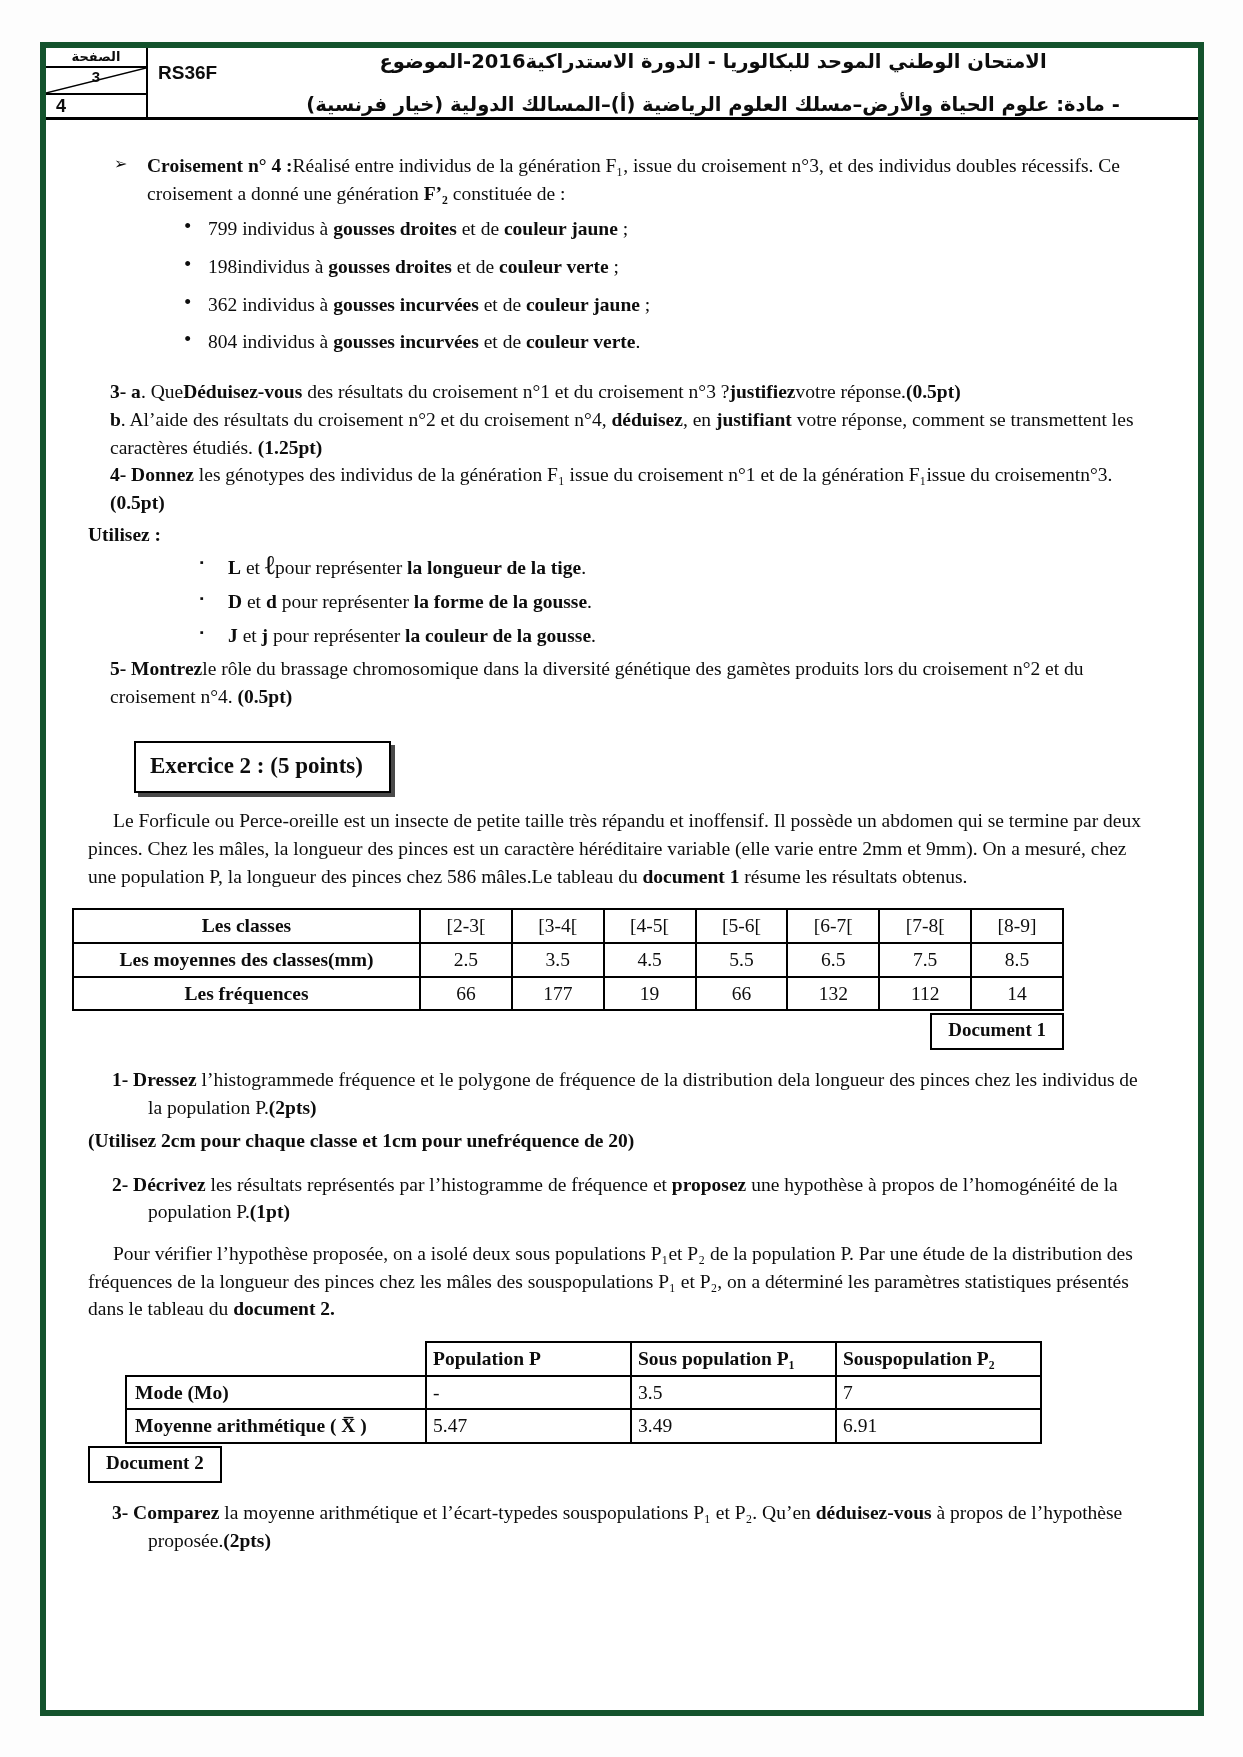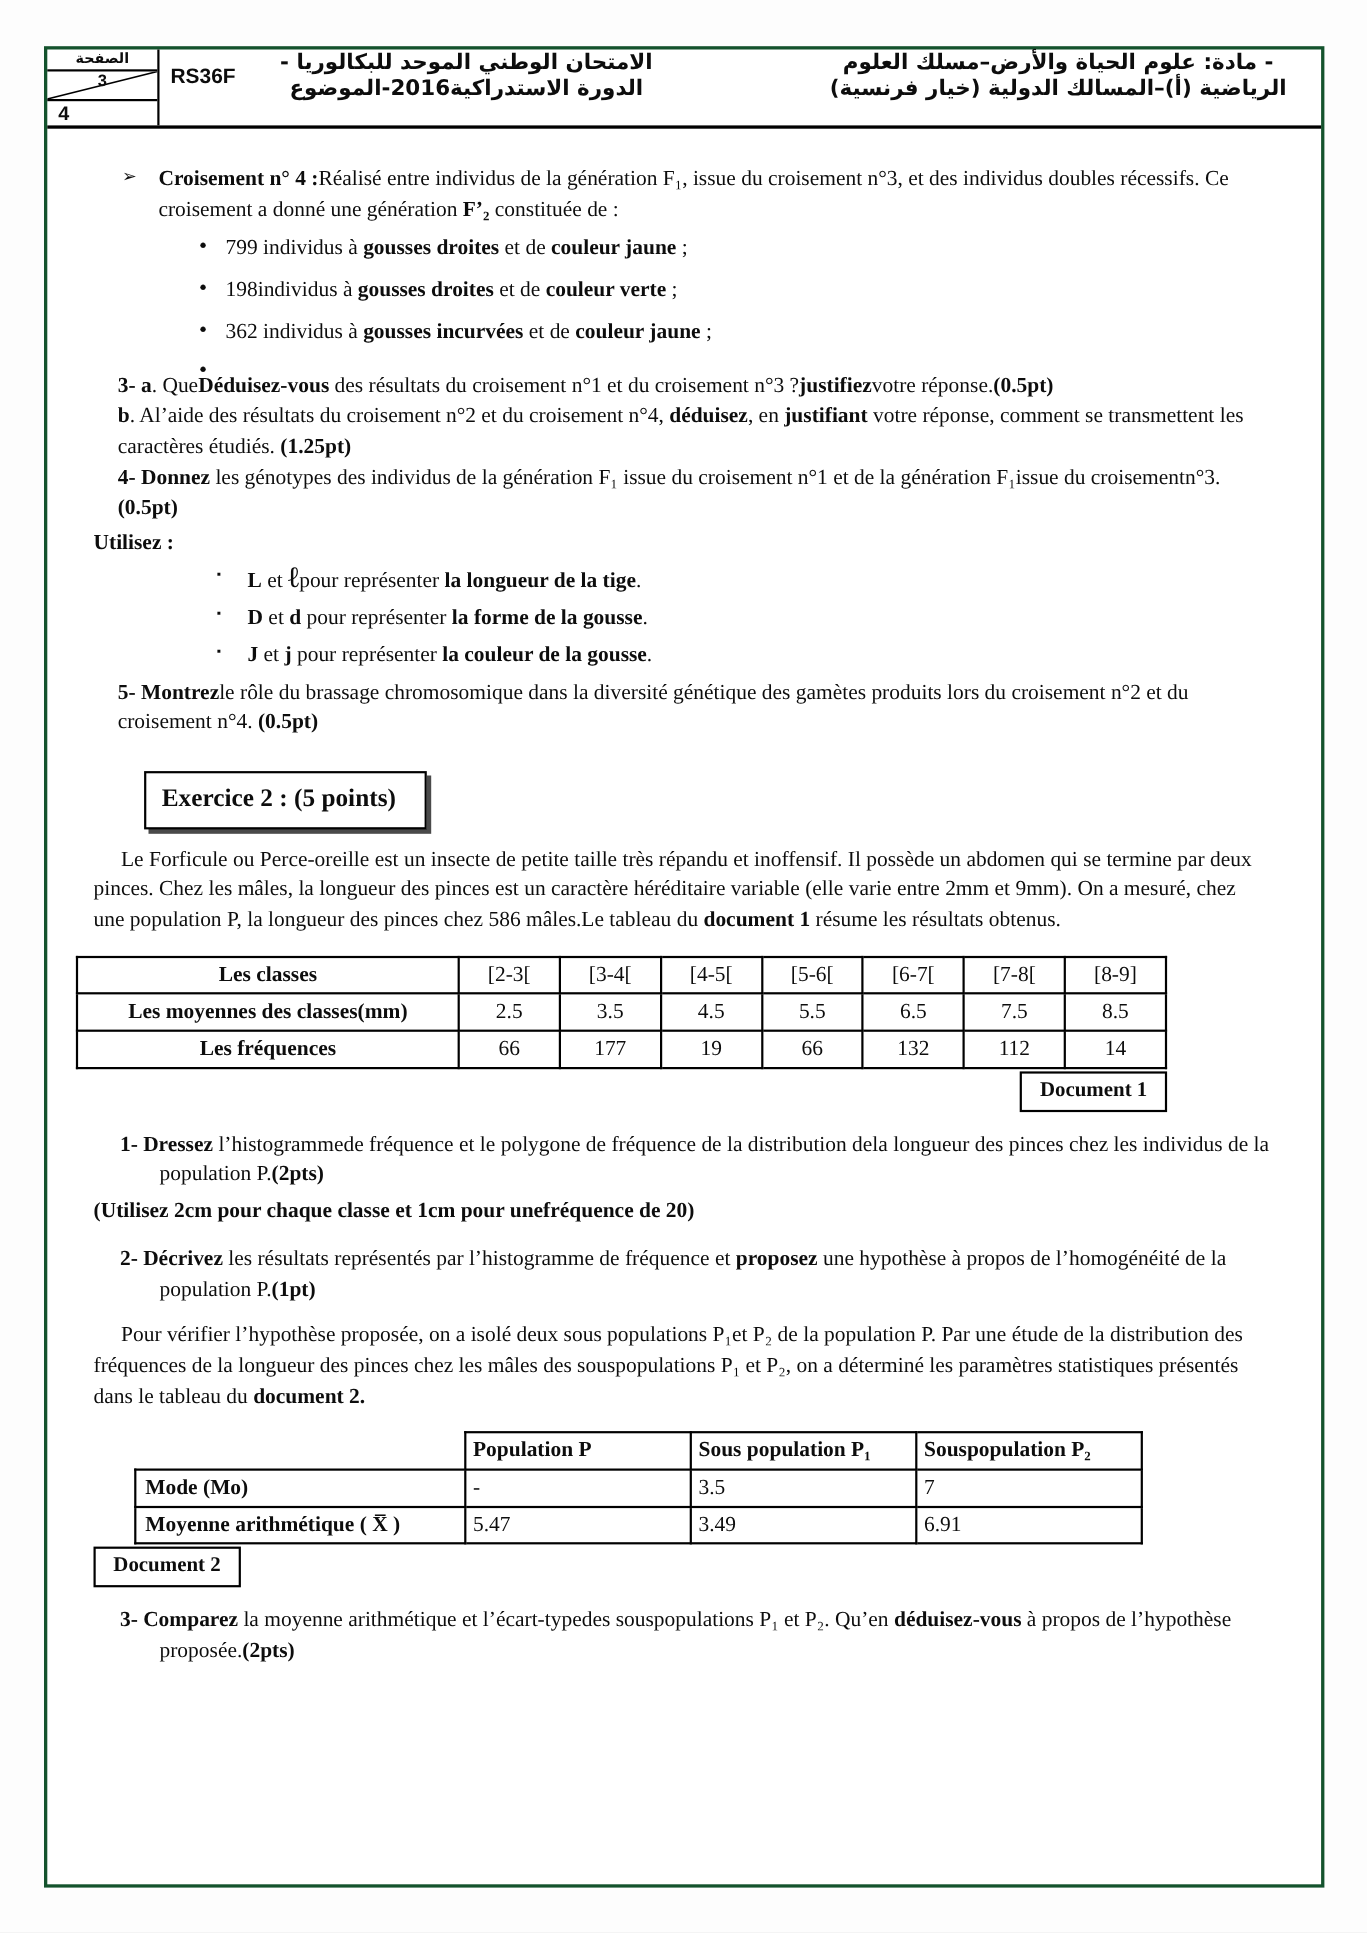--- a/index.html
+++ b/index.html
@@ -1,31 +1,31 @@
 <!DOCTYPE html>
 <html><head>
 <meta charset="utf-8">
 <style>
   *{box-sizing:border-box;margin:0;padding:0}
   html,body{background:#e9e9e9}
   .page{width:1243px;height:1757px;background:#fdfdfd;position:relative;margin:0 auto;
         font-family:"Liberation Serif","DejaVu Serif",serif;color:#0d0d0d;overflow:hidden}
-  .frame{position:absolute;left:40px;top:42px;width:1164px;height:1674px;border:3px solid #14532d;background:#fff}
+  .frame{position:absolute;left:40px;top:42px;width:1164px;height:1674px;border:6px solid #14532d;background:#fff}
 
   
   .hdr{display:flex;border-bottom:3px solid #000;height:72px}
   .arabic{font-family:"DejaVu Sans",sans-serif;font-weight:bold}
   .hdr-page{width:102px;border-right:2px solid #000;display:flex;flex-direction:column}
   .hdr-page-label{font-size:13px;text-align:center;border-bottom:2px solid #000;padding:1px 0 2px}
   .hdr-diag{position:relative;height:28px;border-bottom:2px solid #000}
   .hdr-diag svg{position:absolute;left:0;top:0;width:100%;height:100%}
   .hdr-num-top{position:absolute;top:0;left:50%;transform:translateX(-50%);
                font-family:"Liberation Sans",sans-serif;font-weight:bold;font-size:15px}
   .hdr-num-bottom{font-family:"Liberation Sans",sans-serif;font-weight:bold;font-size:18px;padding:1px 0 0 10px}
-  .hdr-main{flex:1;position:relative;display:flex;flex-direction:row;justify-content:center;gap:20px}
+  .hdr-main{flex:1;position:relative;display:flex;flex-direction:column;justify-content:center;gap:20px}
   .hdr-code{position:absolute;left:10px;top:14px;font-family:"Liberation Sans",sans-serif;font-weight:bold;font-size:19px}
   .hdr-title{direction:rtl;text-align:center;font-size:19.5px;padding-left:96px;padding-right:16px}
 
   
   .bod{padding:20px 46px 0 42px;font-size:19.5px;line-height:1.42}
   b{font-weight:bold}
   .arrow-item{position:relative;margin:12px 0 0 26px;padding-left:33px}
   .arrow-marker{position:absolute;left:0;top:1px;font-size:16px}
   .dot-list{margin:8px 0 0 0}
   .dot-item{position:relative;margin:0 0 10px 92px;padding-left:28px}
@@ -99,20 +99,21 @@
         <div class="dot-item">
           <span class="dot-marker">•</span>
           <span><span>198individus à </span><b>gousses droites</b><span> et de </span><b>couleur verte</b><span> ;</span></span>
         </div>
         <div class="dot-item">
           <span class="dot-marker">•</span>
           <span><span>362 individus à </span><b>gousses incurvées</b><span> et de </span><b>couleur jaune</b><span> ;</span></span>
         </div>
         <div class="dot-item">
           <span class="dot-marker">•</span>
+          <span><span>804 individus à </span><b>gousses incurvées</b><span> et de </span><b>couleur verte</b><span>.</span></span>
         </div>
       </div>
 
       <p class="q mt"><b>3- a</b><span>. Que</span><b>Déduisez-vous</b><span> des résultats du croisement n°1 et du croisement n°3 ?</span><b>justifiez</b><span>votre réponse.</span><b>(0.5pt)</b></p>
       <p class="q"><b>b</b><span>. Al’aide des résultats du croisement n°2 et du croisement n°4, </span><b>déduisez</b><span>, en </span><b>justifiant</b><span> votre réponse, comment se transmettent les caractères étudiés. </span><b>(1.25pt)</b></p>
       <p class="q"><b>4- Donnez</b><span> les génotypes des individus de la génération F₁ issue du croisement n°1 et de la génération F₁issue du croisementn°3.</span><b>(0.5pt)</b></p>
 
       <p class="utilisez"><b>Utilisez :</b></p>
 
       <div class="sq-list">

